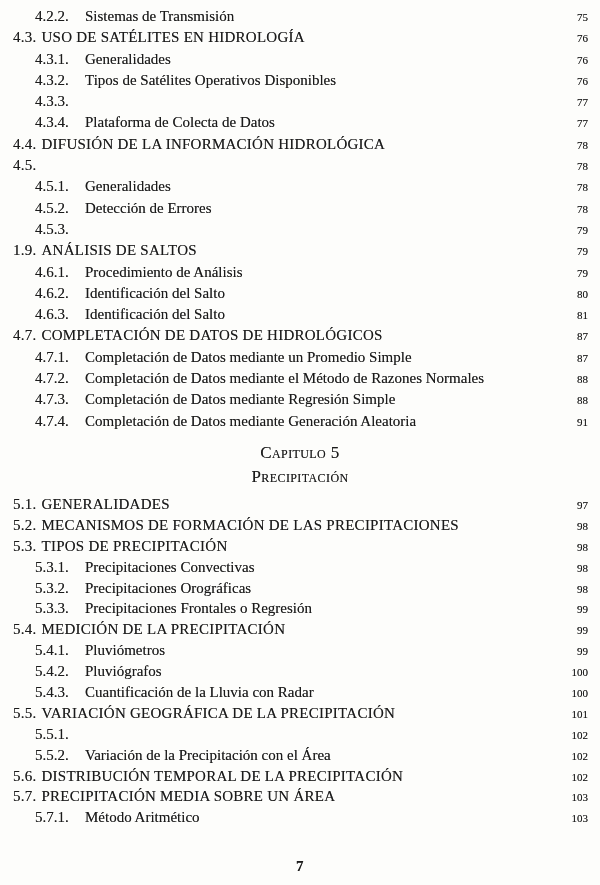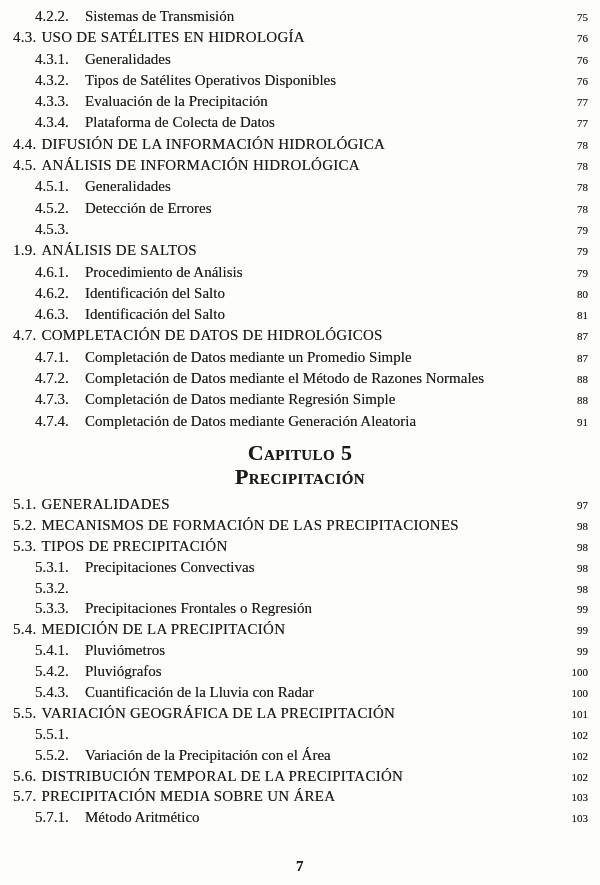--- a/index.html
+++ b/index.html
@@ -49,23 +49,23 @@
   .toc-fill { flex: 1 1 auto; }
   .toc-pagenum {
     text-align: right;
     font-size: 11px;
   }
   .chapter-heading {
     margin-top: 9px;
     text-align: center;
   }
   .chapter-line {
-    font-weight: bold;
+    font-weight: normal;
     font-variant: small-caps;
-    font-size: 22px;
+    font-size: 17px;
     line-height: 24px;
     letter-spacing: 0.4px;
   }
   .page-footer {
     position: absolute;
     top: 858px;
     left: 0;
     width: 100%;
     text-align: center;
     font-size: 15px;
@@ -103,42 +103,40 @@
 
       <div class="toc-row level-2">
         <span class="toc-num">4.3.2.</span>
         <span class="toc-title">Tipos de Satélites Operativos Disponibles</span>
         <span class="toc-fill"></span>
         <span class="toc-pagenum">76</span>
       </div>
 
       <div class="toc-row level-2">
         <span class="toc-num">4.3.3.</span>
-        <span class="toc-title">Evaluación de la Precipitación</span>
         <span class="toc-fill"></span>
         <span class="toc-pagenum">77</span>
       </div>
 
       <div class="toc-row level-2">
         <span class="toc-num">4.3.4.</span>
         <span class="toc-title">Plataforma de Colecta de Datos</span>
         <span class="toc-fill"></span>
         <span class="toc-pagenum">77</span>
       </div>
 
       <div class="toc-row level-1">
         <span class="toc-num">4.4.</span>
         <span class="toc-title">DIFUSIÓN DE LA INFORMACIÓN HIDROLÓGICA</span>
         <span class="toc-fill"></span>
         <span class="toc-pagenum">78</span>
       </div>
 
       <div class="toc-row level-1">
         <span class="toc-num">4.5.</span>
-        <span class="toc-title">ANÁLISIS DE INFORMACIÓN HIDROLÓGICA</span>
         <span class="toc-fill"></span>
         <span class="toc-pagenum">78</span>
       </div>
 
       <div class="toc-row level-2">
         <span class="toc-num">4.5.1.</span>
         <span class="toc-title">Generalidades</span>
         <span class="toc-fill"></span>
         <span class="toc-pagenum">78</span>
       </div>
@@ -252,20 +250,21 @@
 
       <div class="toc-row level-2">
         <span class="toc-num">5.3.1.</span>
         <span class="toc-title">Precipitaciones Convectivas</span>
         <span class="toc-fill"></span>
         <span class="toc-pagenum">98</span>
       </div>
 
       <div class="toc-row level-2">
         <span class="toc-num">5.3.2.</span>
+        <span class="toc-title">Precipitaciones Orográficas</span>
         <span class="toc-fill"></span>
         <span class="toc-pagenum">98</span>
       </div>
 
       <div class="toc-row level-2">
         <span class="toc-num">5.3.3.</span>
         <span class="toc-title">Precipitaciones Frontales o Regresión</span>
         <span class="toc-fill"></span>
         <span class="toc-pagenum">99</span>
       </div>

